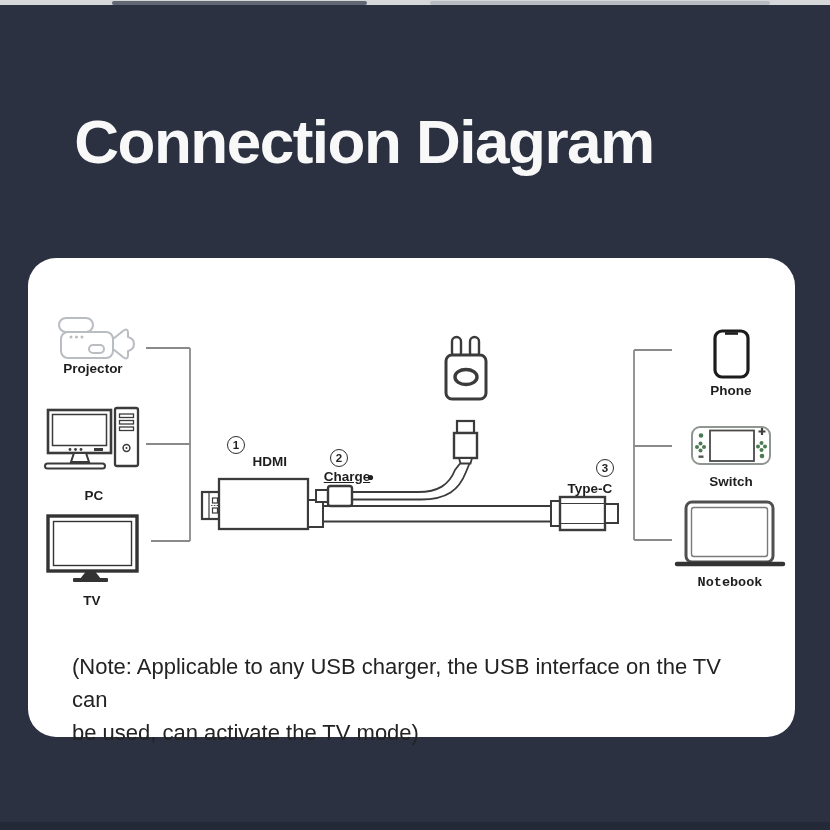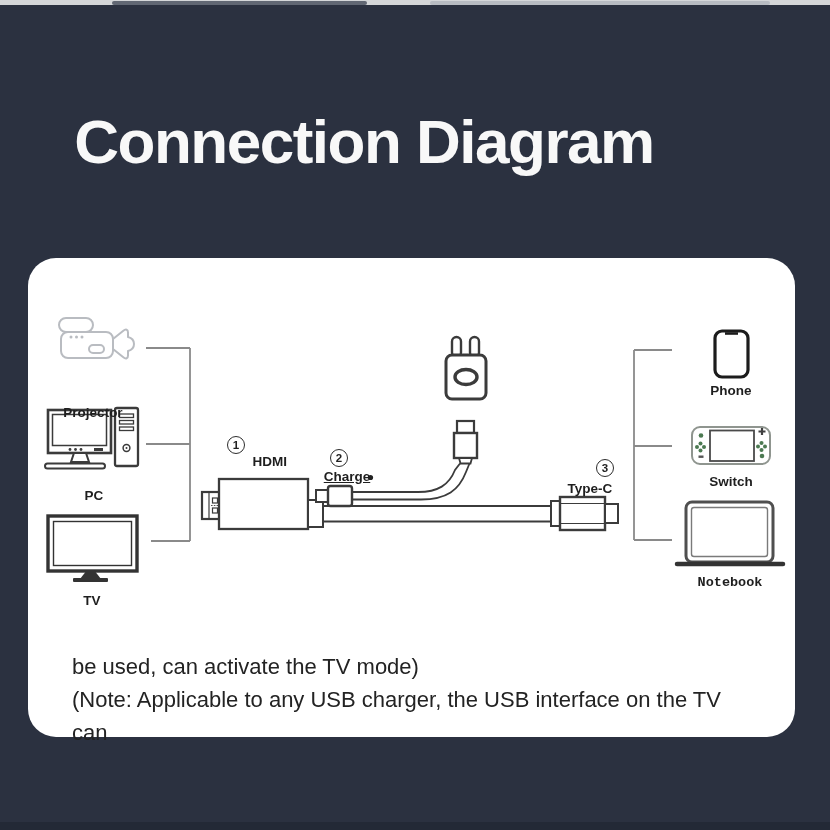--- a/index.html
+++ b/index.html
@@ -178,33 +178,33 @@
 
     <g stroke="#3b3b3b" fill="#fff">
       <rect x="457" y="421" width="17" height="12" stroke-width="2.2"></rect>
       <rect x="454" y="433" width="23" height="25" stroke-width="2.4"></rect>
       <path d="M459,458 h13 l-1.5,5.5 h-10 z" stroke-width="1.8"></path>
     </g>
 
     <circle cx="370.5" cy="477.5" r="2.6" fill="#222"></circle>
   </svg>
 
-  <div class="lbl" style="left:43px;top:361px;margin-top:44px;">Projector</div>
+  <div class="lbl" style="left:43px;top:361px;">Projector</div>
   <div class="lbl" style="left:44px;top:488px;">PC</div>
   <div class="lbl" style="left:42px;top:593px;">TV</div>
   <div class="lbl" style="left:681px;top:383px;">Phone</div>
   <div class="lbl" style="left:681px;top:474px;">Switch</div>
   <div class="lbl" style="left:680px;top:575px;font-family:Liberation Mono, monospace;">Notebook</div>
 
   <div class="numcircle" style="left:227px;top:436px;">1</div>
   <div class="lbl" style="left:187px;top:454px;text-align:right;">HDMI</div>
   <div class="numcircle" style="left:330px;top:449px;">2</div>
   <div class="lbl" style="left:297px;top:469px;text-decoration:underline;">Charge</div>
   <div class="numcircle" style="left:596px;top:459px;">3</div>
   <div class="lbl" style="left:540px;top:481px;">Type-C</div>
 
   <div class="note">
+    <div>(Note: Applicable to any USB charger, the USB interface on the TV can</div>
     <div>be used, can activate the TV mode)</div>
-    <div>(Note: Applicable to any USB charger, the USB interface on the TV can</div>
   </div>
 
   <div class="bottomstrip"></div>
 </div>
 
 </body></html>

